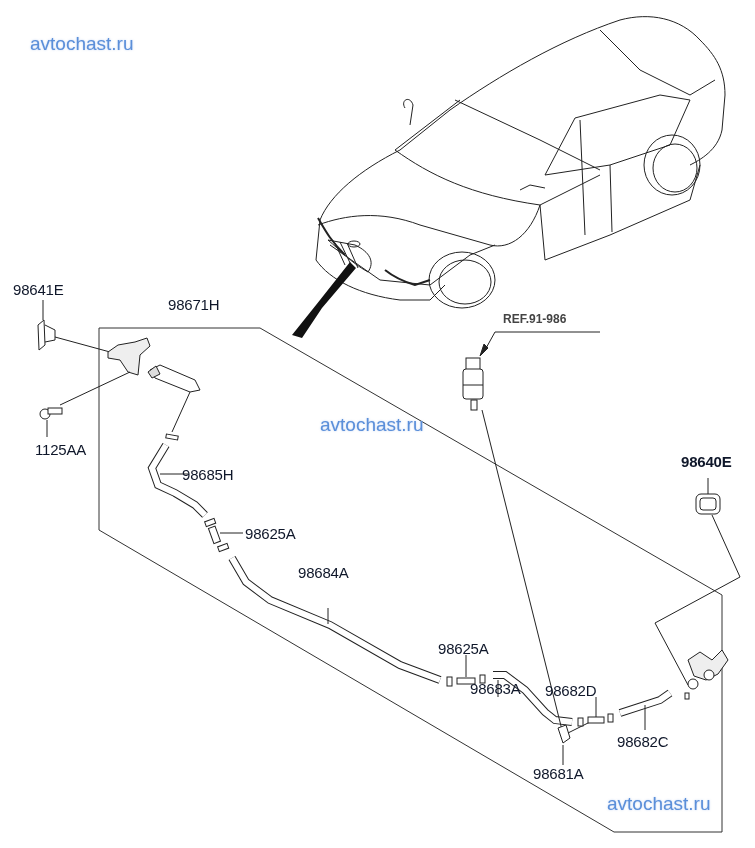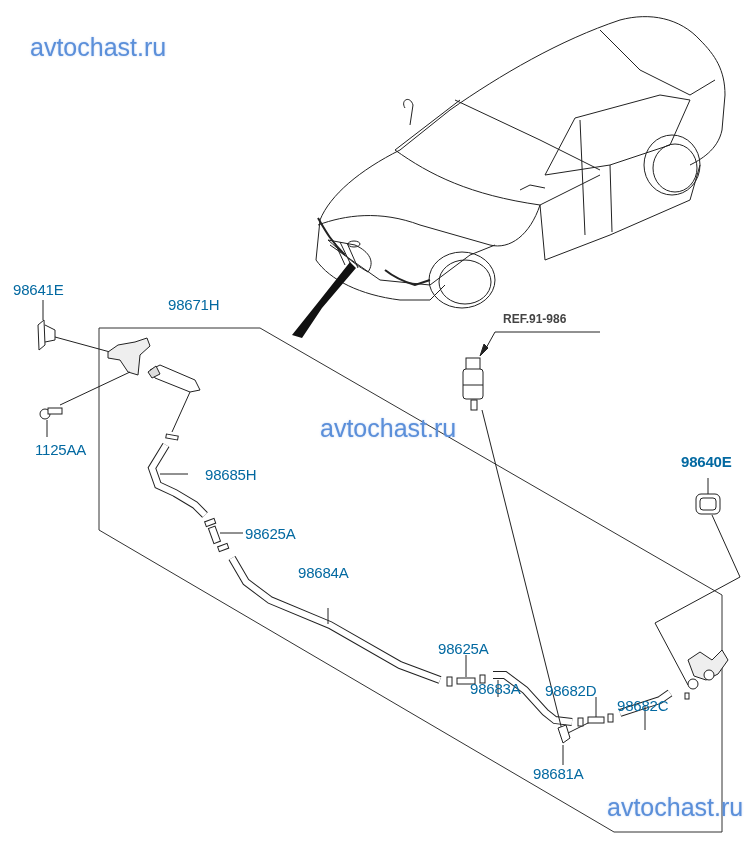--- a/index.html
+++ b/index.html
@@ -1,24 +1,24 @@
 <!DOCTYPE html>
 <html><head>
 <meta charset="utf-8">
 <style>
   html, body { margin:0; padding:0; background:#ffffff; }
   body { width:755px; height:848px; position:relative; overflow:hidden;
          font-family:"Liberation Sans", sans-serif; }
   #diagram { position:absolute; left:0; top:0; width:755px; height:848px; }
   .lbl { position:absolute; font-family:"Liberation Sans", sans-serif;
-         font-size:15px; color:#0369a1; white-space:nowrap; letter-spacing:-0.2px; }
+         font-size:15px; color:#0f172a; white-space:nowrap; letter-spacing:-0.2px; }
   .ref { position:absolute; font-family:"Liberation Sans", sans-serif;
          font-size:12px; font-weight:bold; color:#444; white-space:nowrap; }
   .wm { position:absolute; font-family:"Liberation Sans", sans-serif;
-        font-size:25px; color:#5b8fd9; white-space:nowrap;
+        font-size:19px; color:#5b8fd9; white-space:nowrap;
         text-shadow:0 0 2px rgba(120,160,230,0.5); }
 </style>
 </head>
 <body>
 
 <svg id="diagram" viewBox="0 0 755 848" xmlns="http://www.w3.org/2000/svg">
 
   <g fill="none" stroke="#222" stroke-width="1">
 
     <path d="M320 220 C330 195 360 170 400 150 L450 110 C500 75 560 40 620 20 C650 12 680 18 700 40 C715 55 725 70 725 95 L722 130 C718 150 700 160 690 165"></path>
@@ -149,21 +149,21 @@
 
 <div class="wm" style="left:30px; top:33px;">avtochast.ru</div>
 <div class="wm" style="left:320px; top:414px;">avtochast.ru</div>
 <div class="wm" style="left:607px; top:793px;">avtochast.ru</div>
 
 <div class="ref" style="left:503px; top:312px;">REF.91-986</div>
 
 <div class="lbl" style="left:13px; top:281px;">98641E</div>
 <div class="lbl" style="left:168px; top:296px;">98671H</div>
 <div class="lbl" style="left:35px; top:441px;">1125AA</div>
-<div class="lbl" style="left:205px; top:466px;text-align:right;">98685H</div>
+<div class="lbl" style="left:182px; top:466px;text-align:right;">98685H</div>
 <div class="lbl" style="left:245px; top:525px;">98625A</div>
 <div class="lbl" style="left:298px; top:564px;">98684A</div>
 <div class="lbl" style="left:438px; top:640px;">98625A</div>
 <div class="lbl" style="left:470px; top:680px;">98683A</div>
 <div class="lbl" style="left:545px; top:682px;">98682D</div>
-<div class="lbl" style="left:617px; top:697px;">98682C</div>
+<div class="lbl" style="left:617px; top:733px;">98682C</div>
 <div class="lbl" style="left:533px; top:765px;">98681A</div>
 <div class="lbl" style="left:681px; top:453px;font-weight:bold;">98640E</div>
 
 </body></html>

